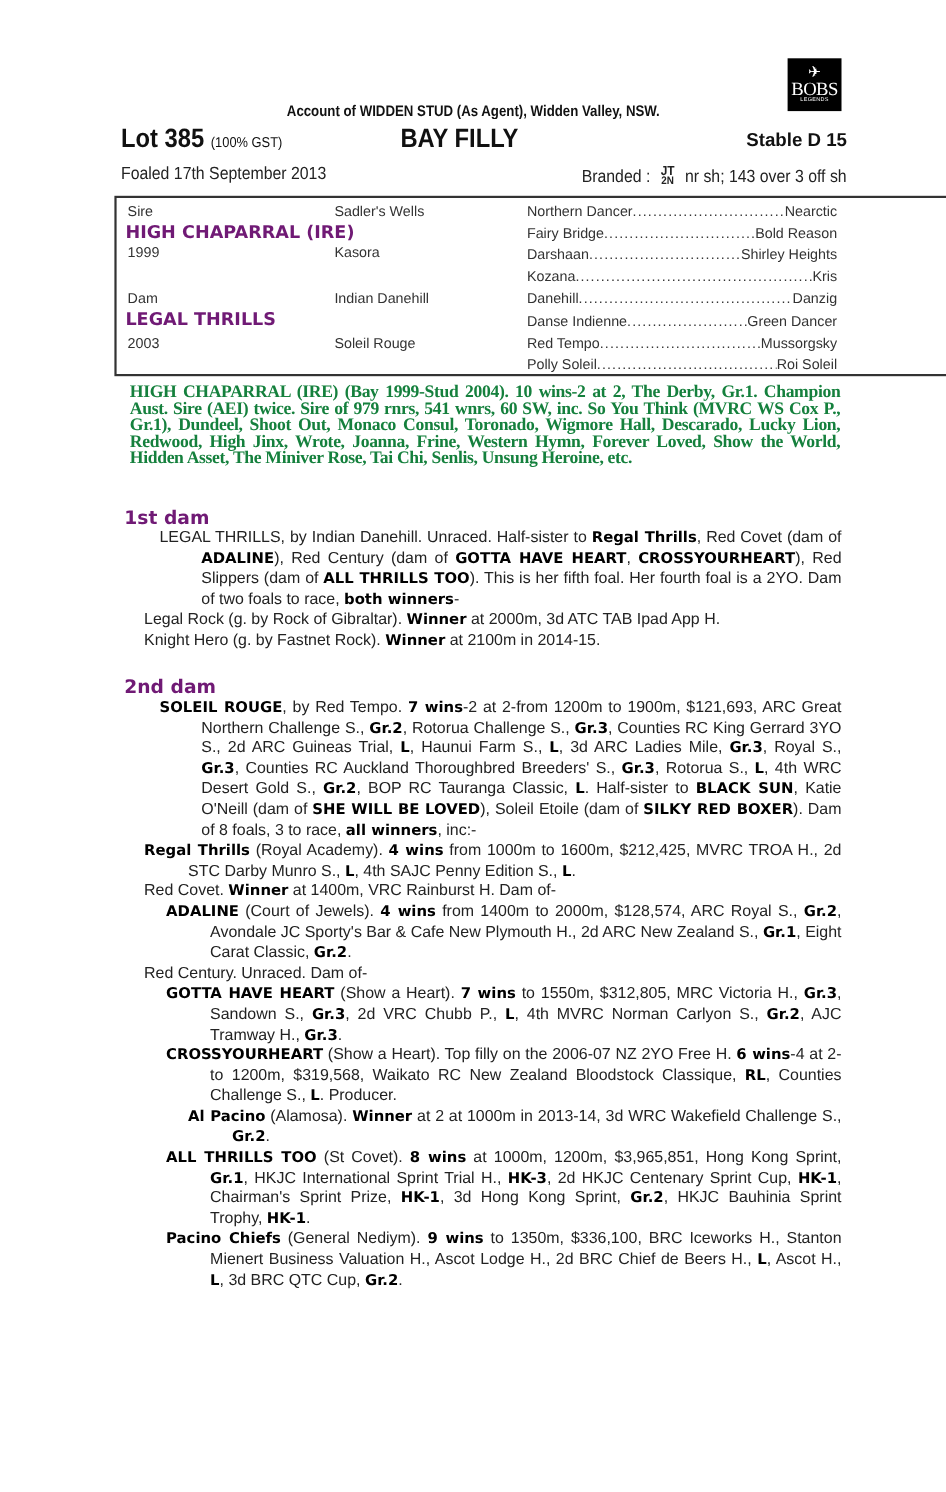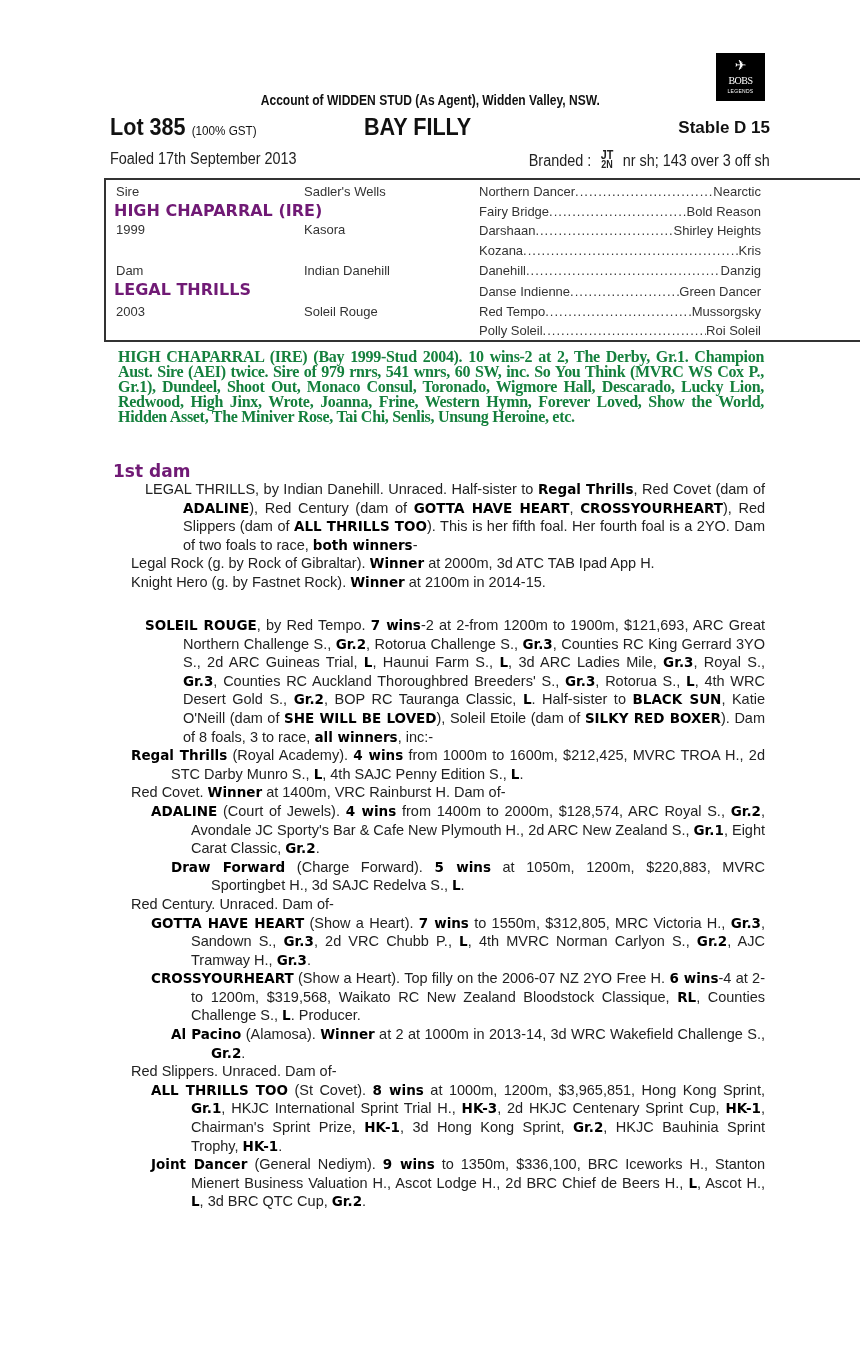--- a/index.html
+++ b/index.html
@@ -1,19 +1,19 @@
 <!DOCTYPE html>
 <html><head>
 <meta charset="utf-8">
 <style>
   html, body { margin: 0; padding: 0; background: #ffffff; }
   body { width: 860px; height: 1356px; position: relative; overflow: hidden; color: #111; font-family: "Liberation Sans", sans-serif; }
   .logo { position: absolute; left: 717px; left: 716px; top: 53px; width: 49px; height: 48px; background: #000; color: #fff; text-align: center; }
   .logo .bird { font-size: 14px; line-height: 18px; margin-top: 3px; }
-  .logo .bobs { font-family: "Liberation Serif", serif; font-size: 10px; line-height: 13px; letter-spacing: -0.5px; }
+  .logo .bobs { font-family: "Liberation Serif", serif; font-size: 17px; line-height: 13px; letter-spacing: -0.5px; }
   .logo .sub { font-size: 5px; line-height: 8px; letter-spacing: 0.3px; }
   .account { position: absolute; left: 0; width: 860px; top: 92px; text-align: center; font-weight: bold; font-size: 14px; transform: scaleX(0.86); transform-origin: 432px 0; letter-spacing: 0px; }
   .lotline { position: absolute; left: 110px; top: 113px; width: 660px; height: 30px; }
   .lot { position: absolute; left: 0; top: 0; font-weight: bold; font-size: 24px; transform: scaleX(0.9); transform-origin: 0 0; white-space: nowrap; }
   .lot .gst { font-weight: normal; font-size: 13px; }
   .filly { position: absolute; left: 254px; top: 0; font-weight: bold; font-size: 24px; transform: scaleX(0.9); transform-origin: 0 0; }
   .stable { position: absolute; right: 0; top: 5px; font-weight: bold; font-size: 17px; }
   .foaled { position: absolute; left: 110px; top: 150px; font-size: 16px; color: #222; transform: scaleX(0.9); transform-origin: 0 0; white-space: nowrap; }
   .branded { position: absolute; right: 90px; top: 150px; font-size: 16px; color: #222; white-space: nowrap; transform: scaleX(0.9); transform-origin: 100% 0; }
   .brandmark { display: inline-block; font-weight: bold; font-size: 12px; line-height: 10px; vertical-align: -2px; text-align: center; margin: 0 6px; }
@@ -126,27 +126,26 @@
 <div class="sireblurb">HIGH CHAPARRAL (IRE) (Bay 1999-Stud 2004). 10 wins-2 at 2, The Derby, Gr.1. Champion Aust. Sire (AEI) twice. Sire of 979 rnrs, 541 wnrs, 60 SW, inc. So You Think (MVRC WS Cox P., Gr.1), Dundeel, Shoot Out, Monaco Consul, Toronado, Wigmore Hall, Descarado, Lucky Lion, Redwood, High Jinx, Wrote, Joanna, Frine, Western Hymn, Forever Loved, Show the World, Hidden Asset, The Miniver Rose, Tai Chi, Senlis, Unsung Heroine, etc.</div>
 
 <div class="section" style="top:462px">
   <span class="sechead">1st dam</span>
   <span class="p i0 lastjust" style="padding-left:38px;text-indent:-38px"><span>LEGAL THRILLS, by Indian Danehill. Unraced. Half-sister to </span><b>Regal Thrills</b><span>, Red Covet (dam of </span><b>ADALINE</b><span>), Red Century (dam of </span><b>GOTTA HAVE HEART</b><span>, </span><b>CROSSYOURHEART</b><span>), Red Slippers (dam of </span><b>ALL THRILLS TOO</b><span>). This is her fifth foal. Her fourth foal is a 2YO. Dam of two foals to race, </span><b>both winners</b><span>-</span></span>
   <span class="p i1 lastjust" style="text-align:center"><span>Legal Rock (g. by Rock of Gibraltar). </span><b>Winner</b><span> at 2000m, 3d ATC TAB Ipad App H.</span></span>
   <span class="p i1 lastjust" style="text-align:left"><span>Knight Hero (g. by Fastnet Rock). </span><b>Winner</b><span> at 2100m in 2014-15.</span></span>
 </div>
 
 <div class="section" style="top:616px">
+  <span class="sechead">2nd dam</span>
   <div id="second-dam-entries">
       <span class="p lastjust i0"><b>SOLEIL ROUGE</b><span>, by Red Tempo. </span><b>7 wins</b><span>-2 at 2-from 1200m to 1900m, $121,693, ARC Great Northern Challenge S., </span><b>Gr.2</b><span>, Rotorua Challenge S., </span><b>Gr.3</b><span>, Counties RC King Gerrard 3YO S., 2d ARC Guineas Trial, </span><b>L</b><span>, Haunui Farm S., </span><b>L</b><span>, 3d ARC Ladies Mile, </span><b>Gr.3</b><span>, Royal S., </span><b>Gr.3</b><span>, Counties RC Auckland Thoroughbred Breeders' S., </span><b>Gr.3</b><span>, Rotorua S., </span><b>L</b><span>, 4th WRC Desert Gold S., </span><b>Gr.2</b><span>, BOP RC Tauranga Classic, </span><b>L</b><span>. Half-sister to </span><b>BLACK SUN</b><span>, Katie O'Neill (dam of </span><b>SHE WILL BE LOVED</b><span>), Soleil Etoile (dam of </span><b>SILKY RED BOXER</b><span>). Dam of 8 foals, 3 to race, </span><b>all winners</b><span>, inc:-</span></span>
       <span class="p lastjust i1b"><b>Regal Thrills</b><span> (Royal Academy). </span><b>4 wins</b><span> from 1000m to 1600m, $212,425, MVRC TROA H., 2d STC Darby Munro S., </span><b>L</b><span>, 4th SAJC Penny Edition S., </span><b>L</b><span>.</span></span>
       <span class="p lastjust i1"><span>Red Covet. </span><b>Winner</b><span> at 1400m, VRC Rainburst H. Dam of-</span></span>
       <span class="p lastjust i2"><b>ADALINE</b><span> (Court of Jewels). </span><b>4 wins</b><span> from 1400m to 2000m, $128,574, ARC Royal S., </span><b>Gr.2</b><span>, Avondale JC Sporty's Bar &amp; Cafe New Plymouth H., 2d ARC New Zealand S., </span><b>Gr.1</b><span>, Eight Carat Classic, </span><b>Gr.2</b><span>.</span></span>
-      <span class="p lastjust i4"><b>Draw Forward</b><span> (Charge Forward). </span><b>5 wins</b><span> at 1050m, 1200m, $220,883, MVRC Sportingbet H., 3d SAJC Redelva S., </span><b>L</b><span>.</span></span>
       <span class="p lastjust i1"><span>Red Century. Unraced. Dam of-</span></span>
       <span class="p lastjust i2"><b>GOTTA HAVE HEART</b><span> (Show a Heart). </span><b>7 wins</b><span> to 1550m, $312,805, MRC Victoria H., </span><b>Gr.3</b><span>, Sandown S., </span><b>Gr.3</b><span>, 2d VRC Chubb P., </span><b>L</b><span>, 4th MVRC Norman Carlyon S., </span><b>Gr.2</b><span>, AJC Tramway H., </span><b>Gr.3</b><span>.</span></span>
       <span class="p lastjust i2"><b>CROSSYOURHEART</b><span> (Show a Heart). Top filly on the 2006-07 NZ 2YO Free H. </span><b>6 wins</b><span>-4 at 2-to 1200m, $319,568, Waikato RC New Zealand Bloodstock Classique, </span><b>RL</b><span>, Counties Challenge S., </span><b>L</b><span>. Producer.</span></span>
       <span class="p lastjust i4"><b>Al Pacino</b><span> (Alamosa). </span><b>Winner</b><span> at 2 at 1000m in 2013-14, 3d WRC Wakefield Challenge S., </span><b>Gr.2</b><span>.</span></span>
-      <span class="p lastjust i1"><span>Red Slippers. Unraced. Dam of-</span></span>
       <span class="p lastjust i2"><b>ALL THRILLS TOO</b><span> (St Covet). </span><b>8 wins</b><span> at 1000m, 1200m, $3,965,851, Hong Kong Sprint, </span><b>Gr.1</b><span>, HKJC International Sprint Trial H., </span><b>HK-3</b><span>, 2d HKJC Centenary Sprint Cup, </span><b>HK-1</b><span>, Chairman's Sprint Prize, </span><b>HK-1</b><span>, 3d Hong Kong Sprint, </span><b>Gr.2</b><span>, HKJC Bauhinia Sprint Trophy, </span><b>HK-1</b><span>.</span></span>
-      <span class="p lastjust i2"><b>Joint Dancer</b><span> (General Nediym). </span><b>9 wins</b><span> to 1350m, $336,100, BRC Iceworks H., Stanton Mienert Business Valuation H., Ascot Lodge H., 2d BRC Chief de Beers H., </span><b>L</b><span>, Ascot H., </span><b>L</b><span>, 3d BRC QTC Cup, </span><b>Gr.2</b><span>.</span></span>
+      <span class="p lastjust i2"><b>Pacino Chiefs</b><span> (General Nediym). </span><b>9 wins</b><span> to 1350m, $336,100, BRC Iceworks H., Stanton Mienert Business Valuation H., Ascot Lodge H., 2d BRC Chief de Beers H., </span><b>L</b><span>, Ascot H., </span><b>L</b><span>, 3d BRC QTC Cup, </span><b>Gr.2</b><span>.</span></span>
     </div>
 </div>
 
 </body></html>

